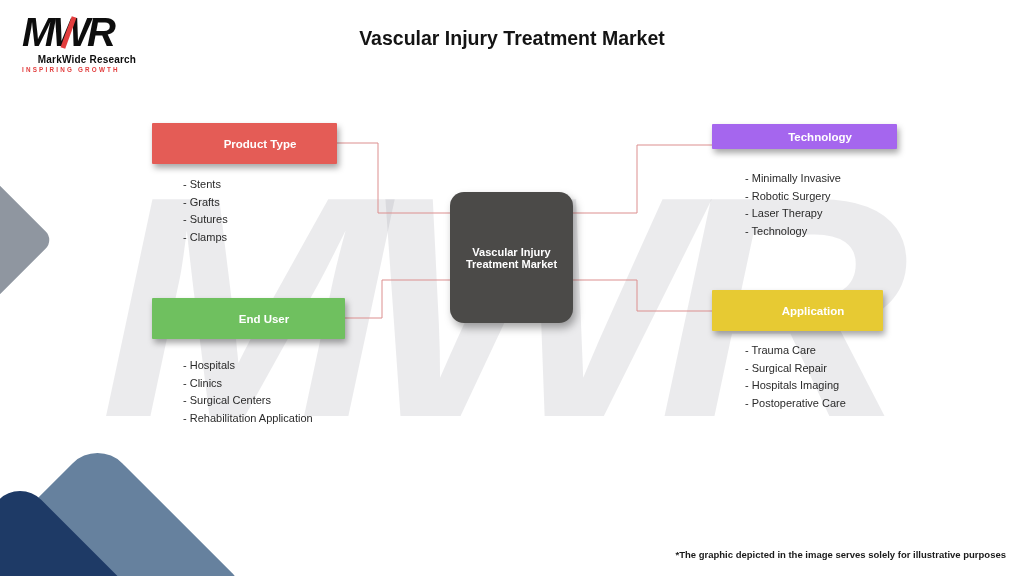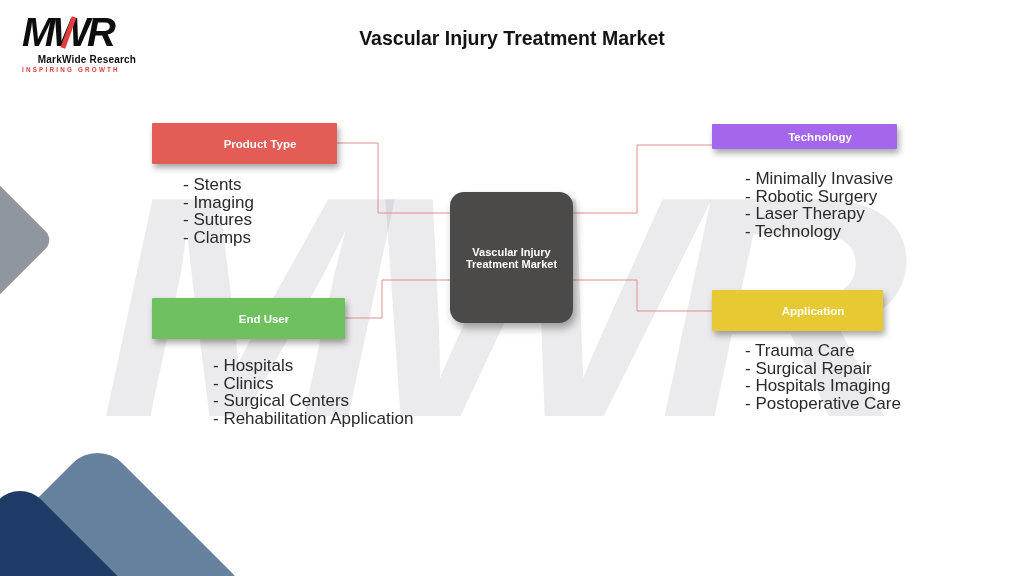--- a/index.html
+++ b/index.html
@@ -43,24 +43,24 @@
     position:absolute;border-radius:1px;color:#ffffff;font-weight:bold;font-size:11.5px;
     display:flex;align-items:center;justify-content:center;z-index:2;
     box-shadow:2px 4px 6px rgba(0,0,0,.35);
     padding-left:31px;
   }
   .seg-product .seg-header{left:152px;top:123px;width:154px;height:41px;}
   .seg-technology .seg-header{left:712px;top:124px;width:154px;height:25px;}
   .seg-enduser .seg-header{left:152px;top:298px;width:162px;height:41px;}
   .seg-application .seg-header{left:712px;top:290px;width:140px;height:41px;}
   
-  .seg-list{position:absolute;font-size:17px;color:#2a2a2a;line-height:17.6px;z-index:2;}
+  .seg-list{position:absolute;font-size:11px;color:#2a2a2a;line-height:17.6px;z-index:2;}
   .seg-product .seg-list{left:183px;top:176px;}
   .seg-technology .seg-list{left:745px;top:170px;}
-  .seg-enduser .seg-list{left:183px;top:357px;margin-left:30px;}
+  .seg-enduser .seg-list{left:183px;top:357px;}
   .seg-application .seg-list{left:745px;top:342px;}
   
   .source{position:absolute;left:0;right:0;top:545px;text-align:center;
     font-size:12.5px;font-weight:bold;color:#000000;z-index:2;}
   .disclaimer{position:absolute;right:18px;top:549px;font-size:9.5px;font-weight:600;
     color:#1a1a1a;z-index:2;}
 </style>
 </head>
 <body>
 
@@ -89,21 +89,21 @@
   </div>
 
   <div class="title">Vascular Injury Treatment Market</div>
 
   <div class="center-node" style="background: rgb(75, 74, 72);">Vascular Injury Treatment Market</div>
 
   <div class="seg-product">
     <div class="seg-header" style="background: rgb(228, 92, 86);">Product Type</div>
     <div class="seg-list">
       <div>- Stents</div>
-      <div>- Imaging</div>
+      <div>- Grafts</div>
       <div>- Sutures</div>
       <div>- Clamps</div>
     </div>
   </div>
 
   <div class="seg-technology">
     <div class="seg-header" style="background: rgb(165, 102, 238);">Technology</div>
     <div class="seg-list">
       <div>- Minimally Invasive</div>
       <div>- Robotic Surgery</div>
@@ -125,14 +125,15 @@
   <div class="seg-application">
     <div class="seg-header" style="background: rgb(231, 202, 51);">Application</div>
     <div class="seg-list">
       <div>- Trauma Care</div>
       <div>- Surgical Repair</div>
       <div>- Hospitals Imaging</div>
       <div>- Postoperative Care</div>
     </div>
   </div>
 
+  <div class="disclaimer">*The graphic depicted in the image serves solely for illustrative purposes</div>
 
 </div>
 
 </body></html>

